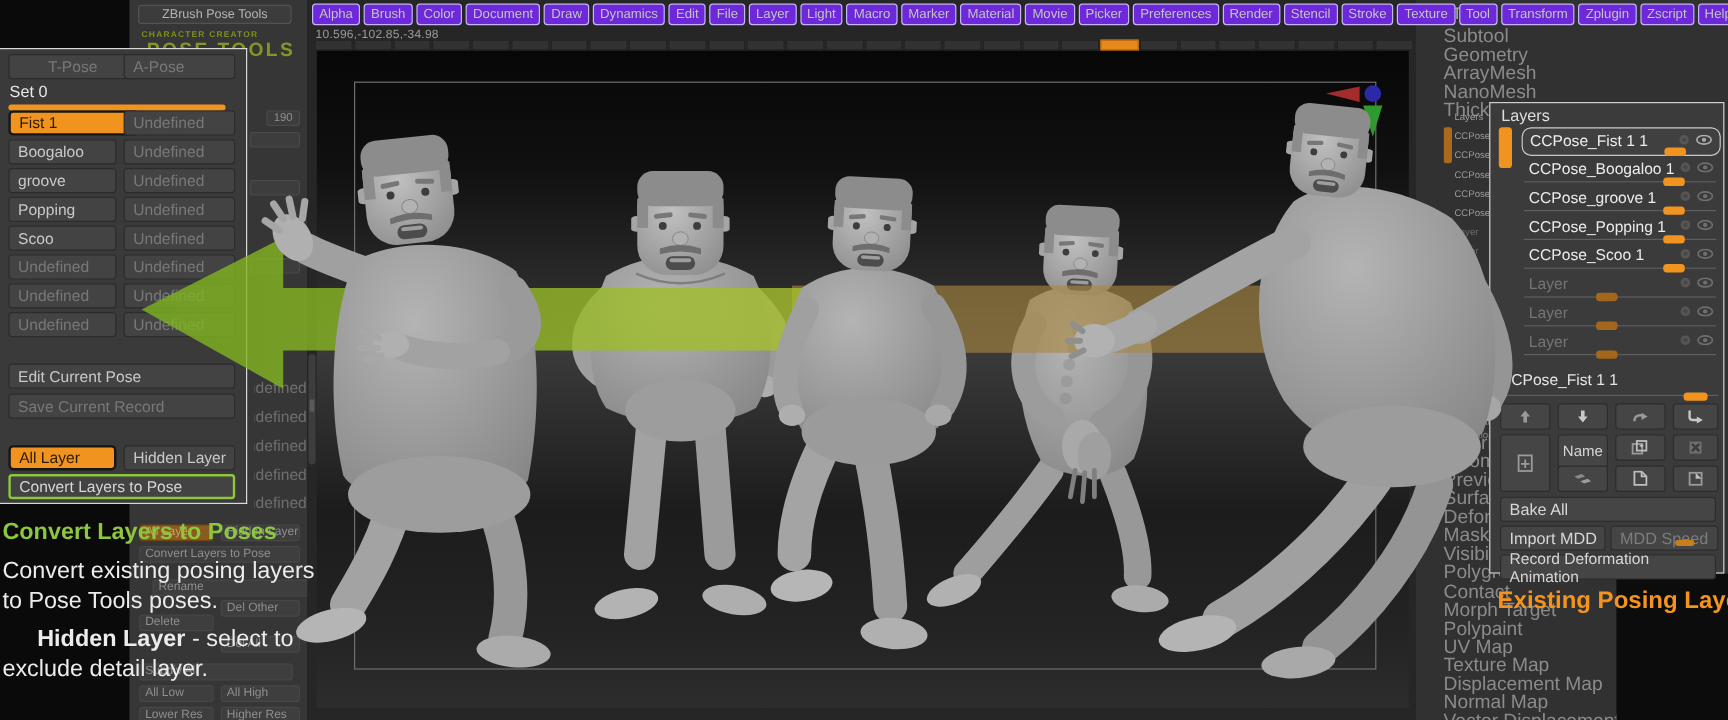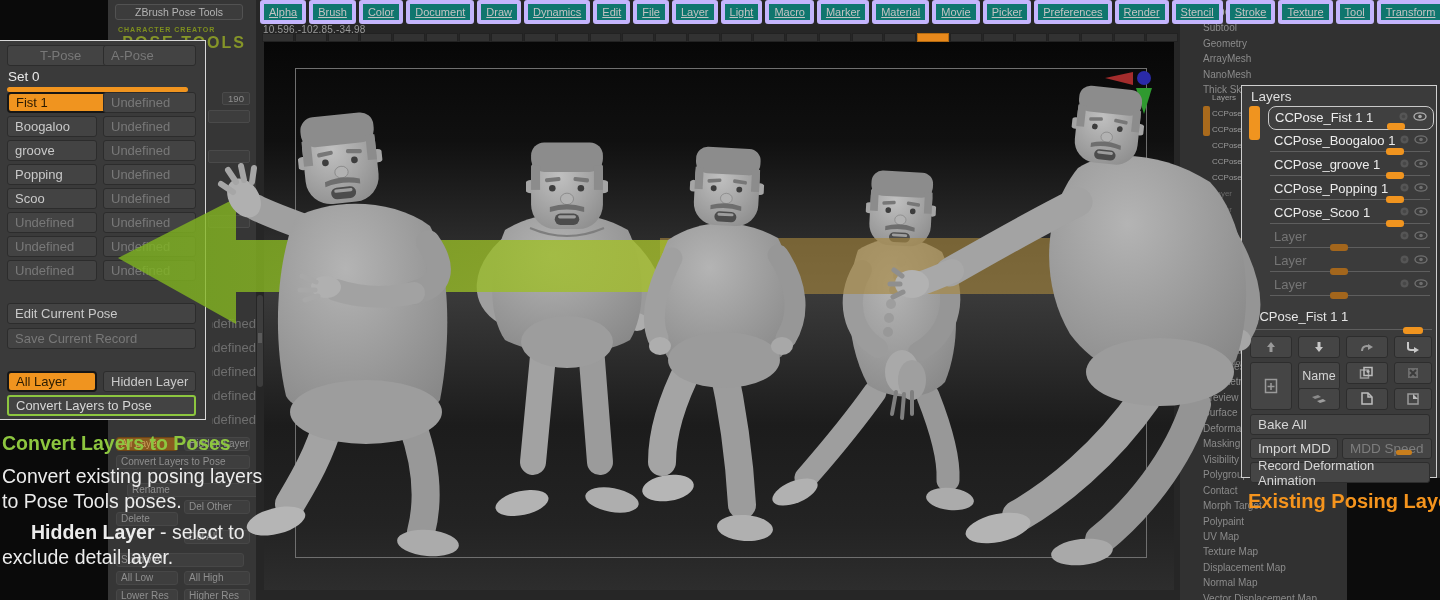--- a/index.html
+++ b/index.html
@@ -11,22 +11,22 @@
   
   #left-black   { left:0; top:0; width:108px; height:600px; background:#0a0a0a; z-index:0; }
   #bg-pose-panel{ left:108px; top:0; width:148px; height:600px; background:#363636; z-index:0; }
   #viewport     { left:256px; top:0; width:924px; height:600px; background:#262626; z-index:1; }
   #bg-tool-panel{ left:1180px; top:0; width:260px; height:600px; background:#313131; z-index:0; }
   #right-black  { left:1347px; top:478px; width:93px; height:122px; background:#0c0c0c; z-index:1; }
 
   
   #menubar { left:260px; top:1px; width:920px; height:21px; display:flex; gap:3px;
     align-items:center; z-index:2; }
-  .menu-btn { background:#0f766e; border:4px solid #c4b5fd; border-radius:3px;
-    color:#c3c3c3; font-size:11px; padding:2px 5px; white-space:nowrap;text-decoration:underline; }
+  .menu-btn { background:#6d28d9; border:1px solid #c4b5fd; border-radius:3px;
+    color:#c3c3c3; font-size:11px; padding:2px 5px; white-space:nowrap; }
   #coords { left:263px; top:24px; color:#9a9a9a; font-size:10px; z-index:2; letter-spacing:.2px; }
   #timeline { left:262px; top:33px; width:916px; height:9px; display:flex; gap:1px; z-index:2; }
   .tseg { flex:1; background:#323232; border:1px solid #222; }
   .tseg.active { background:#e8891c; border-color:#b36a10; }
 
   
   #doc { left:264px; top:42px; width:910px; height:548px; z-index:1;
     background:linear-gradient(180deg,#070707 0%,#101010 18%,#2e2e2e 38%,#3a3a3a 46%,#1c1c1c 70%,#232323 88%,#2d2d2d 100%); }
   #doc-frame { left:295px; top:68px; width:852px; height:490px; border:1px solid #6f6f6f; z-index:1; }
   #canvas-scrollbar { left:257px; top:295px; width:6px; height:92px; background:#3d3d3d;
@@ -72,21 +72,21 @@
   .bg-logo2 { left:0; top:34px; width:138px; text-align:right; color:#93a626; font-size:16px;
     font-weight:bold; letter-spacing:2px; opacity:.85; }
   .bg-chip { border:1px solid #4a4a4a; border-radius:2px; background:#3d3d3d;
     color:#8f8f8f; font-size:9.5px; line-height:11px; text-align:center; }
   .bg-frag { color:#6e6e6e; font-size:13px; }
   .bgbtn { border:1px solid #474747; border-radius:3px; background:#3e3e3e; color:#8f8f8f;
     font-size:10px; line-height:12px; padding-left:4px; height:14px; }
   .bgbtn.orangedim { background:#8a5a20; color:#caa05c; border-color:#6e4414; }
 
   
-  #bg-tool-panel .titem { position:absolute; left:23px; color:#8b8b8b; font-size:10px; white-space:nowrap; }
+  #bg-tool-panel .titem { position:absolute; left:23px; color:#8b8b8b; font-size:16px; white-space:nowrap; }
   #tool-title { position:absolute; left:30px; top:3px; color:#ababab; font-size:14px; }
   #tool-hammer { position:absolute; left:6px; top:4px; }
   #tool-refresh { position:absolute; left:244px; top:3px; color:#8a8a8a; font-size:13px; }
 
   
   #mini-layers { position:absolute; left:23px; top:93px; width:40px; height:330px; overflow:hidden; }
   #mini-layers .mrow { position:absolute; left:9px; color:#9a9a9a; font-size:8px; white-space:nowrap; }
   #mini-layers .mrow.dim { color:#6a6a6a; }
   #mini-chip { position:absolute; left:0px; top:13px; width:7px; height:30px; background:#a96a1c; border-radius:2px; }
   .mini-btnrow { position:absolute; left:2px; width:52px; height:13px; background:#3b3b3b;

